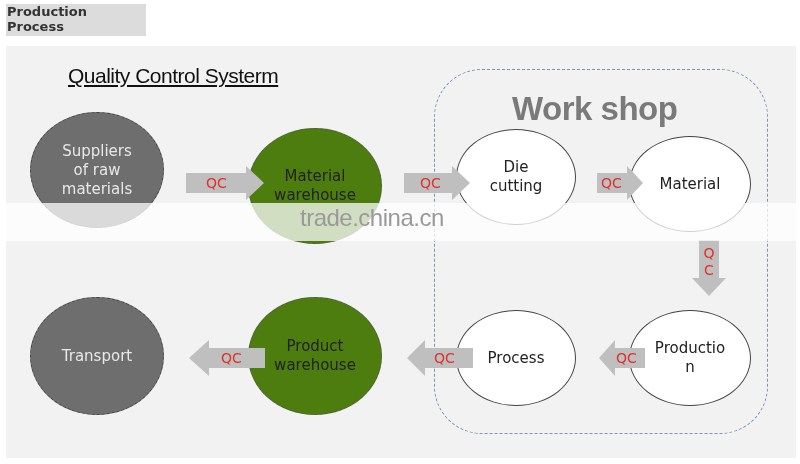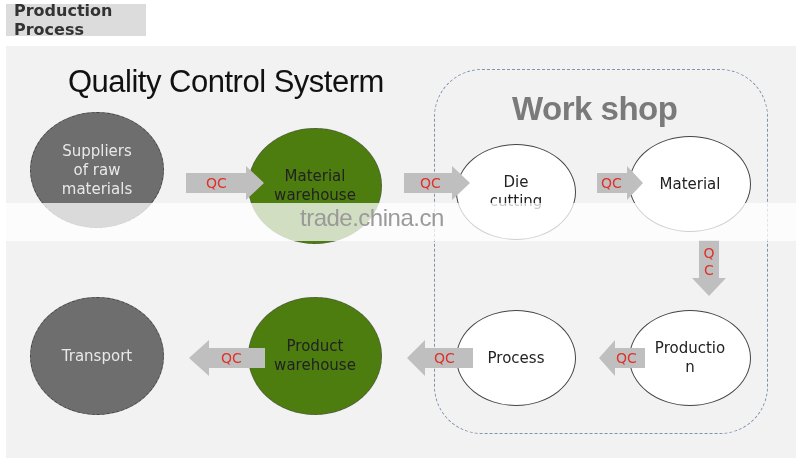--- a/index.html
+++ b/index.html
@@ -1,31 +1,31 @@
 <!DOCTYPE html>
 <html><head>
 <meta charset="utf-8">
 <style>
   * { box-sizing: border-box; margin: 0; padding: 0; }
   html, body { width: 800px; height: 464px; background: #ffffff; overflow: hidden; }
   body { position: relative; font-family: "Liberation Sans", sans-serif; }
 
   .tab {
     position: absolute; left: 6px; top: 4px; width: 140px; height: 32px;
-    background: #dcdcdc; color: #333; font-size: 16px; font-weight: bold;
-    display: flex; align-items: center; padding-left: 8px;
+    background: #dcdcdc; color: #333; font-size: 13px; font-weight: bold;
+    display: flex; padding-left: 1px;
     font-family: "DejaVu Sans", sans-serif;
   }
   .panel {
     position: absolute; left: 6px; top: 46px; width: 790px; height: 412px;
     background: #f2f2f2;
   }
   .title {
-    position: absolute; left: 68px; top: 64px; font-size: 31px; color: #111;
-    font-family: "Liberation Sans", sans-serif; letter-spacing: -0.5px;
+    position: absolute; left: 68px; top: 64px; font-size: 21px; color: #111;
+    font-family: "Liberation Sans", sans-serif; letter-spacing: -0.5px; text-decoration: underline;
   }
   .workshop-box {
     position: absolute; left: 434px; top: 69px; width: 334px; height: 365px;
     border: 1.5px dashed #7e93ad; border-radius: 48px;
   }
   .workshop-title {
     position: absolute; left: 512px; top: 90px; font-size: 33px; font-weight: bold;
     color: #7a7a7a; letter-spacing: -0.5px; text-align: center;
   }
   .node {
@@ -66,21 +66,21 @@
 <div class="title">Quality Control Systerm</div>
 
 <div class="workshop-box"></div>
 <div class="workshop-title">Work shop</div>
 
 <div class="node dark" style="left:30px;top:112px;width:134px;height:116px;">Suppliers
 of raw
 materials</div>
 <div class="node dashed" style="left:248px;top:128px;width:134px;height:116px;">Material
 warehouse</div>
-<div class="node solid" style="left:456px;top:144px;width:120px;height:96px;">Die
+<div class="node solid" style="left:456px;top:129px;width:120px;height:96px;">Die
 cutting</div>
 <div class="node solid" style="left:629px;top:136px;width:122px;height:96px;">Material</div>
 <div class="node solid" style="left:629px;top:310px;width:122px;height:96px;">Productio
 n</div>
 <div class="node solid" style="left:456px;top:310px;width:120px;height:96px;">Process</div>
 <div class="node dashed" style="left:248px;top:297px;width:134px;height:118px;">Product
 warehouse</div>
 <div class="node dark" style="left:30px;top:297px;width:134px;height:118px;">Transport</div>
 
 <div class="arrow" style="left:167px;top:166px;width:78px;height:34px;">

